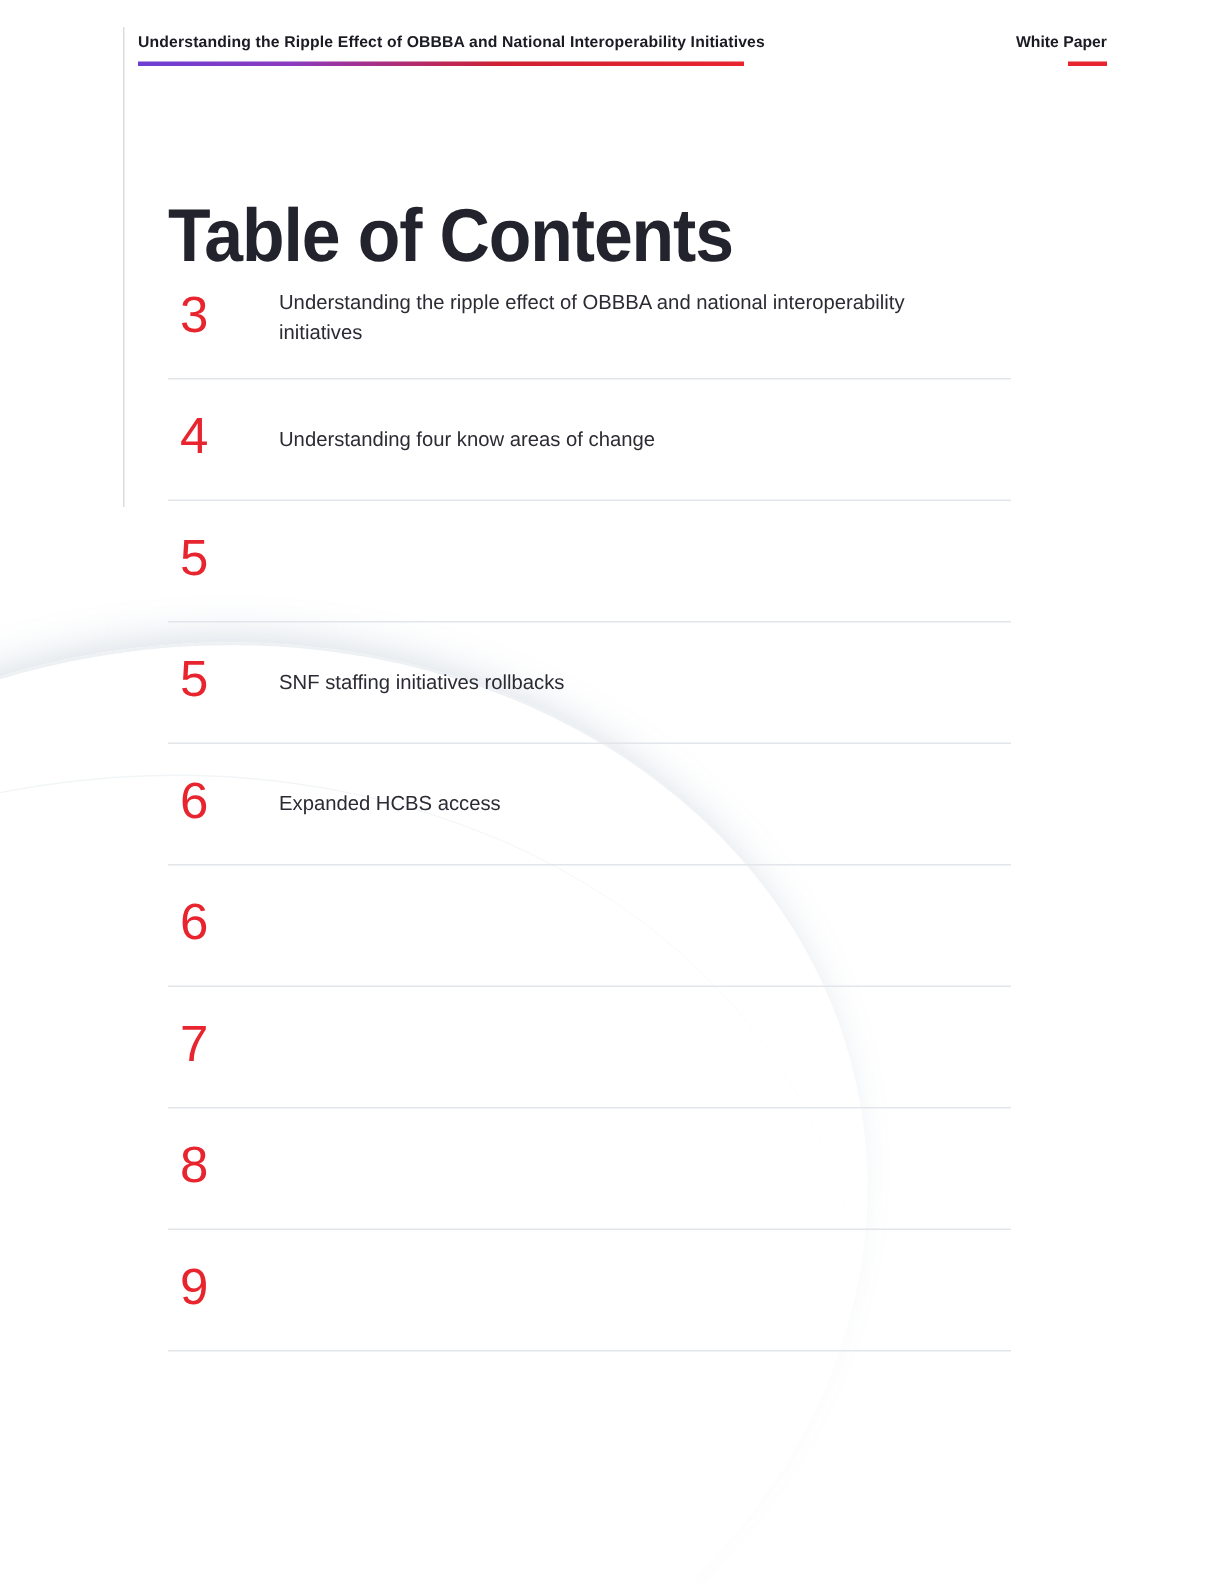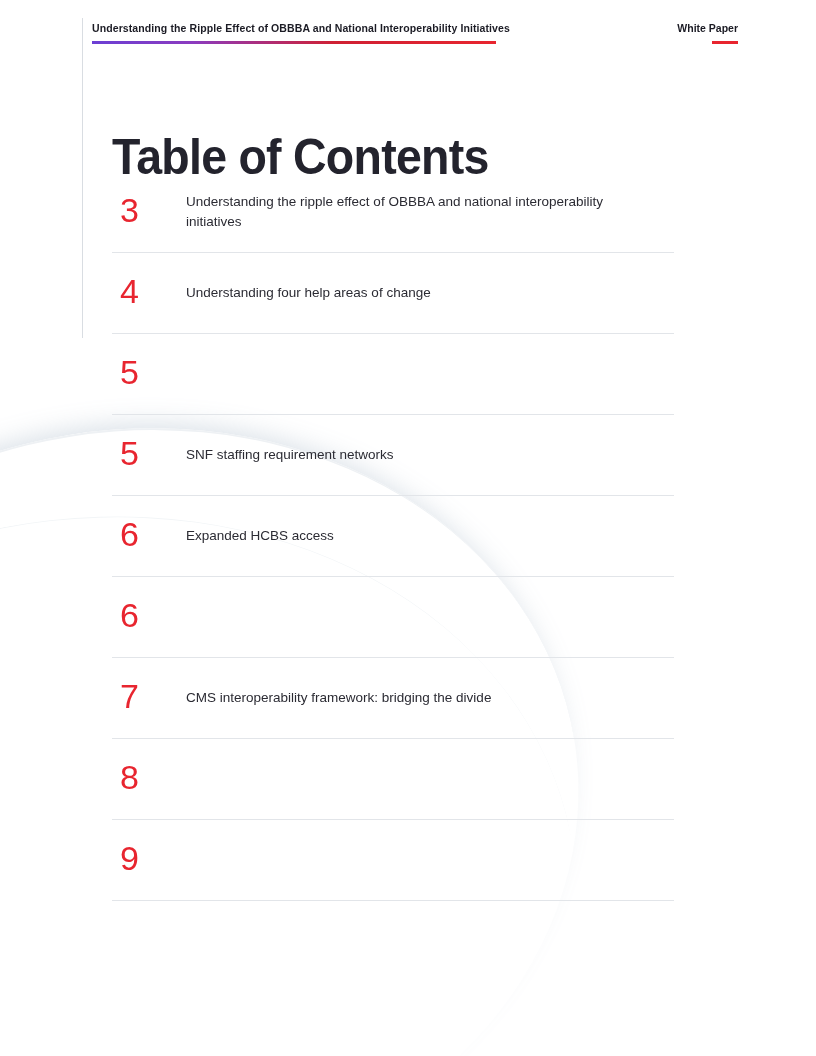--- a/index.html
+++ b/index.html
@@ -170,44 +170,43 @@
 
 <div class="toc">
 
   <div class="toc-row">
     <div class="toc-num">3</div>
     <div class="toc-label">Understanding the ripple effect of OBBBA and national interoperability initiatives</div>
   </div>
 
   <div class="toc-row">
     <div class="toc-num">4</div>
-    <div class="toc-label">Understanding four help areas of change</div>
+    <div class="toc-label">Understanding four know areas of change</div>
   </div>
 
   <div class="toc-row">
     <div class="toc-num">5</div>
   </div>
 
   <div class="toc-row">
     <div class="toc-num">5</div>
-    <div class="toc-label">SNF staffing requirement networks</div>
+    <div class="toc-label">SNF staffing initiatives rollbacks</div>
   </div>
 
   <div class="toc-row">
     <div class="toc-num">6</div>
     <div class="toc-label">Expanded HCBS access</div>
   </div>
 
   <div class="toc-row">
     <div class="toc-num">6</div>
   </div>
 
   <div class="toc-row">
     <div class="toc-num">7</div>
-    <div class="toc-label">CMS interoperability framework: bridging the divide</div>
   </div>
 
   <div class="toc-row">
     <div class="toc-num">8</div>
   </div>
 
   <div class="toc-row">
     <div class="toc-num">9</div>
   </div>
 

